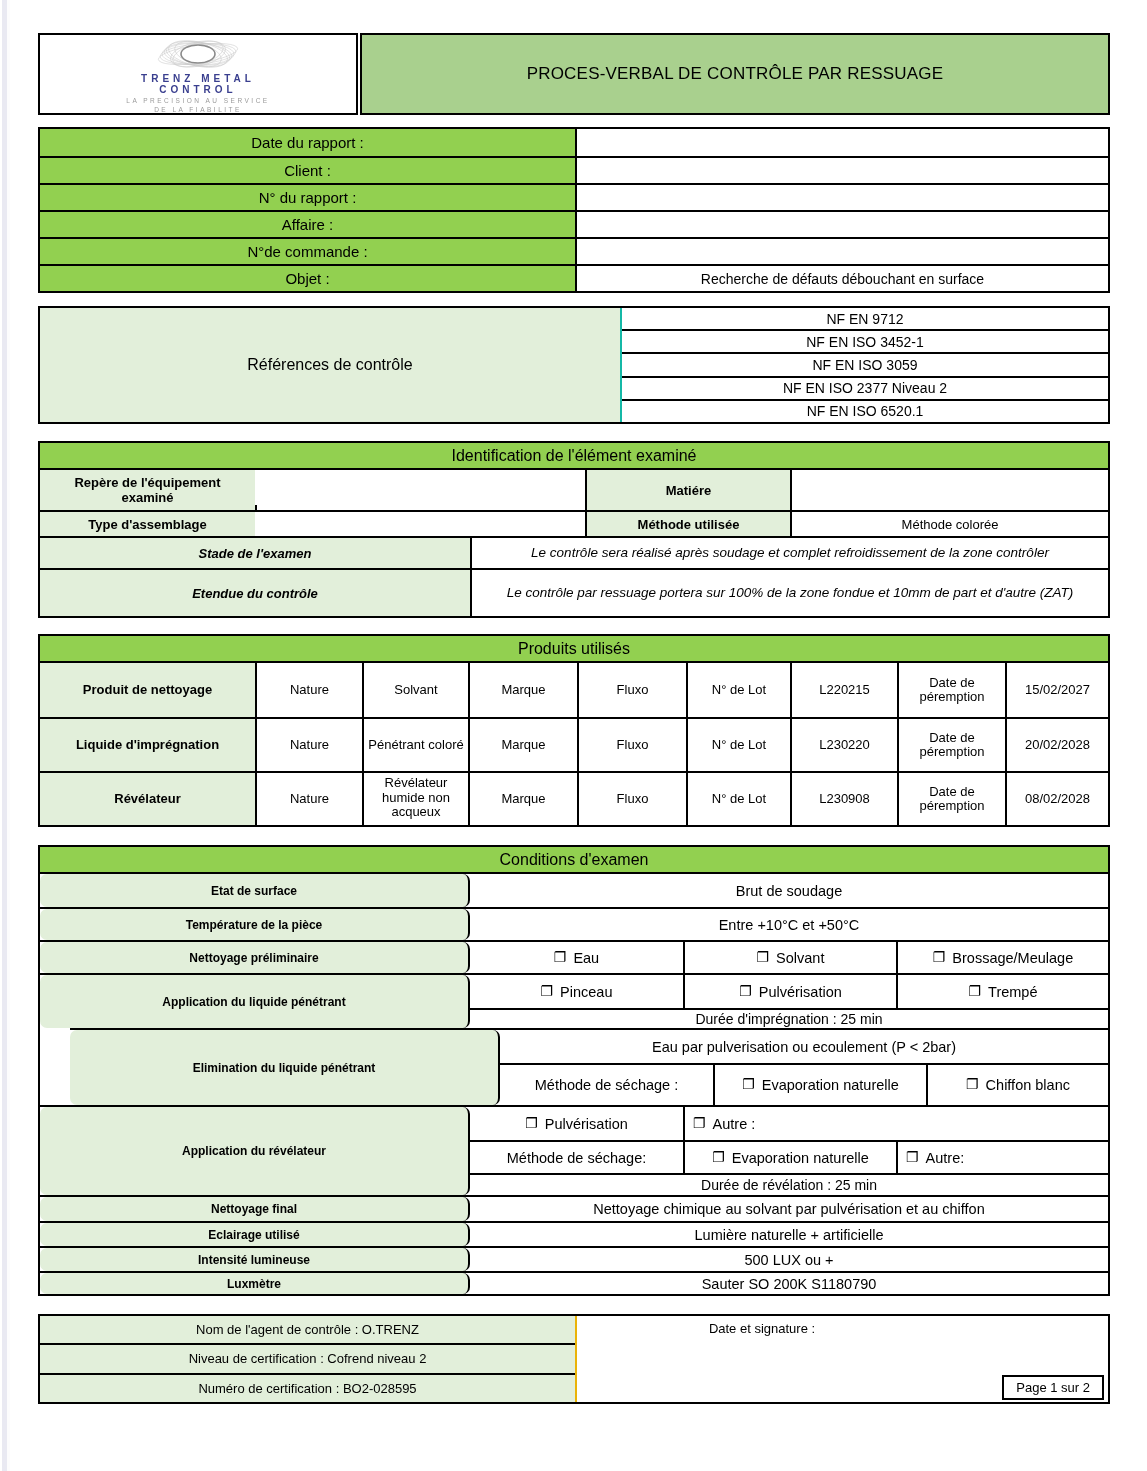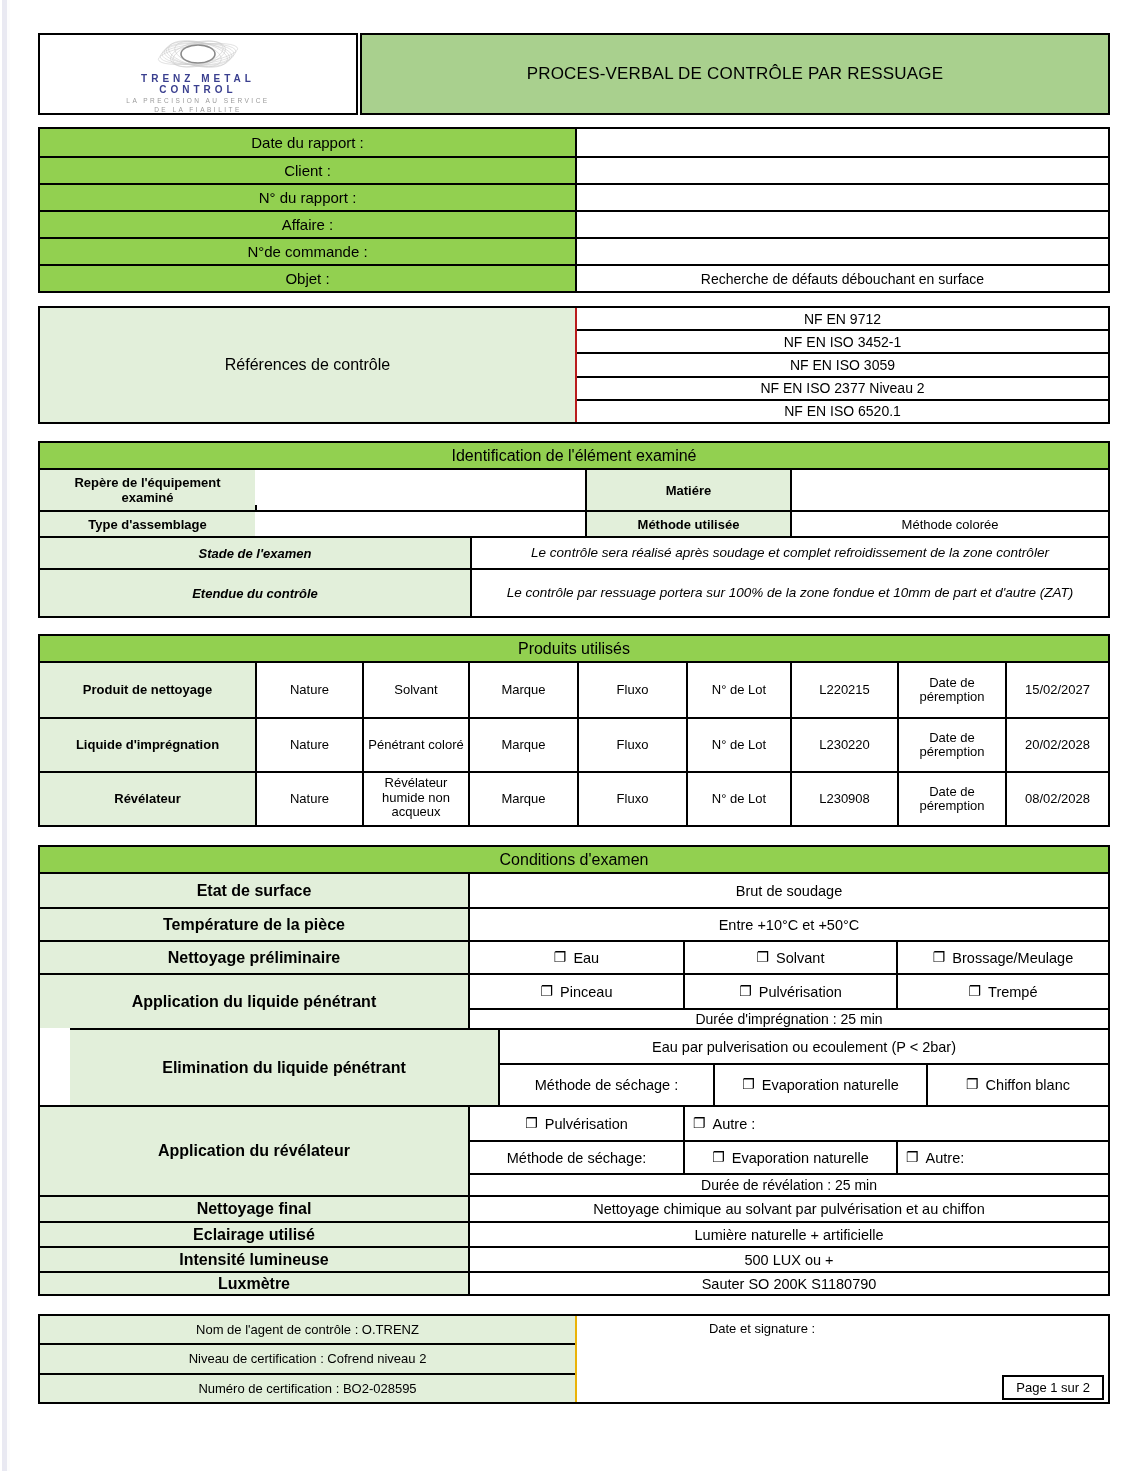--- a/index.html
+++ b/index.html
@@ -29,21 +29,21 @@
   
   .info { margin-top:12px; }
   .irow { display:flex; height:27px; }
   .irow + .irow { border-top:2px solid #000; }
   .irow .lab { width:537px; background:#92d050; border-right:2px solid #000;
     display:flex; align-items:center; justify-content:center; font-size:15px; }
   .irow .val { flex:1; display:flex; align-items:center; justify-content:center; font-size:14px; }
 
   
   .refs { margin-top:13px; display:flex; height:118px; }
-  .refs .lab { width:537px; background:#e2efda; border-right:2px solid #b91c1c;
+  .refs .lab { width:582px; background:#e2efda; border-right:2px solid #14b8a6;
     display:flex; align-items:center; justify-content:center; font-size:16px; }
   .refs .list { flex:1; display:flex; flex-direction:column; }
   .refs .ritem { flex:1; display:flex; align-items:center; justify-content:center; font-size:14px; }
   .refs .ritem + .ritem { border-top:2px solid #000; }
 
   
   .secbar { height:27px; background:#92d050; border-bottom:2px solid #000;
     display:flex; align-items:center; justify-content:center; font-size:16px; }
 
   
@@ -73,21 +73,21 @@
   .pc0 { width:215px; } .pc1 { width:107px; } .pc2 { width:106px; }
   .pc3 { width:109px; } .pc4 { width:109px; } .pc5 { width:104px; }
   .pc6 { width:107px; } .pc7 { width:108px; } .pc8 { flex:1; }
   .ph1 { height:54px; } .ph2 { height:54px; } .ph3 { height:54px; }
 
   
   .cond { margin-top:18px; }
   .crow { display:flex; }
   .crow + .crow { border-top:2px solid #000; }
   .clabel { width:430px; background:#e2efda; border-right:2px solid #000; font-weight:bold;
-    display:flex; align-items:center; justify-content:center; text-align:center; font-size:16px; }
+    display:flex; align-items:center; justify-content:center; text-align:center; font-size:12px;border-radius:7px; }
   .cright { flex:1; display:flex; flex-direction:column;justify-content:center; }
   .subrow { display:flex; flex:1; }
   .subrow + .subrow { border-top:2px solid #000; }
   .ccell { display:flex; align-items:center; justify-content:center; font-size:14.5px; padding:0 6px; }
   .ccell + .ccell { border-left:2px solid #000; }
   .cw1 { width:213px; } .cw2 { width:213px; } .cwf { flex:1; }
   .left-al { justify-content:flex-start; padding-left:8px; }
   .cbx { margin-right:7px; font-size:14px; position:relative; top:-1px; }
   .h35 { height:33px; } .h28 { height:26px; } .h27 { height:25px; } .h25 { height:23px; }
   .sub35 { height:33px; }

